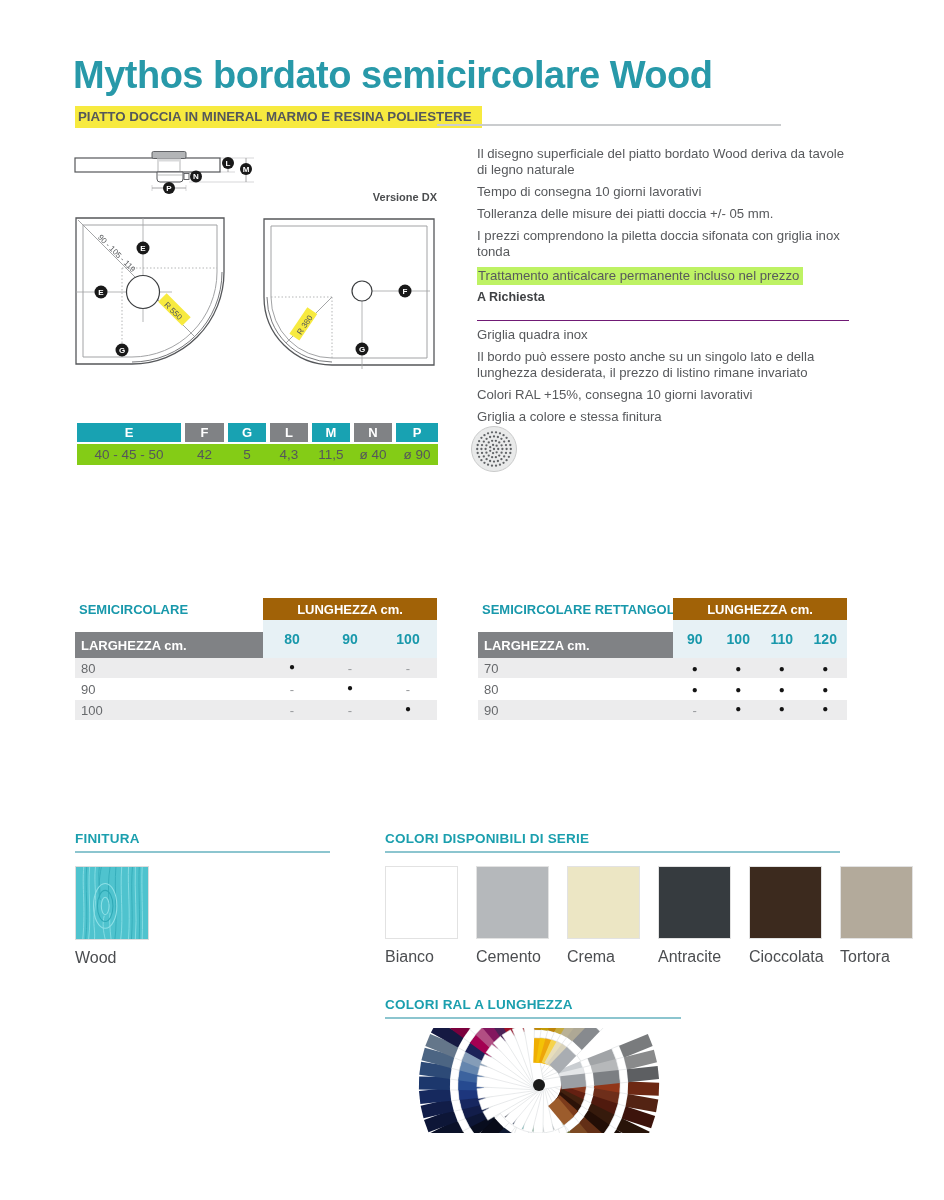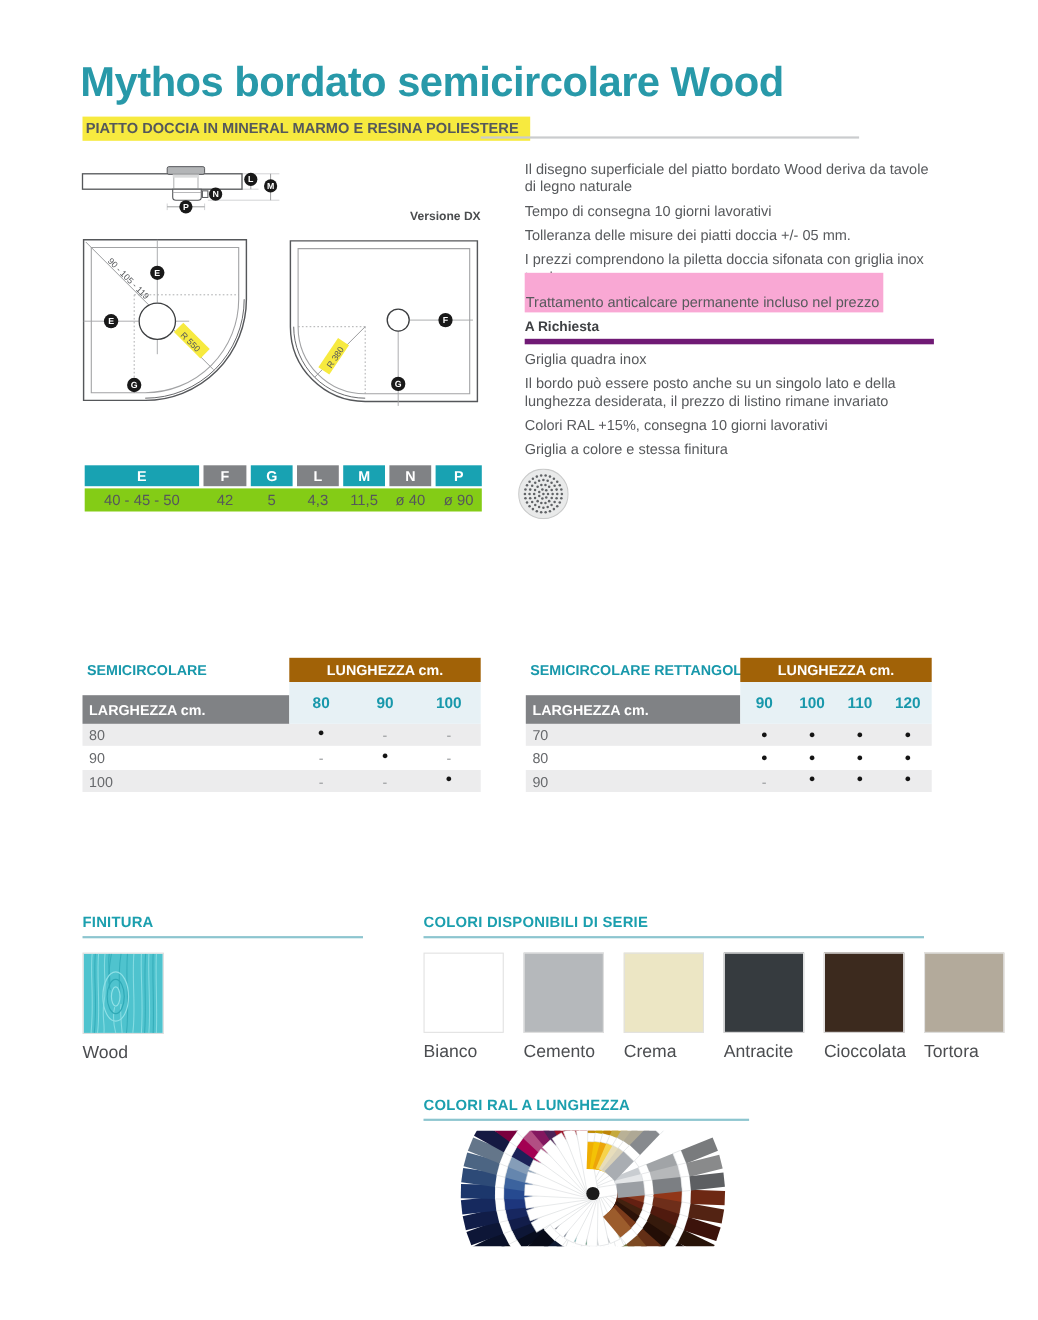--- a/index.html
+++ b/index.html
@@ -9,22 +9,22 @@
   .abs{position:absolute}
   h1{font-size:38px;font-weight:bold;color:#2899a9;letter-spacing:-.5px;white-space:nowrap}
   .subtitle-band{display:inline-block;background:#f7ea3f;padding:3px 10px 4px 3px;font-size:13.3px;font-weight:bold;color:#55585a;white-space:nowrap}
   .header-rule{height:2px;background:#caccce}
   .version-label{font-size:11px;font-weight:bold;color:#4b4d4f;text-align:right}
 
   
   .desc{width:372px}
   .desc p{font-size:13.2px;color:#57595c;line-height:16px;margin-bottom:6px}
   .desc .hl-wrap{margin-bottom:6px}
-  .desc .hl{background:#f9a8d4;padding:19px 4px 2px 1px;font-size:13.2px;color:#57595c;line-height:16px}
-  .a-rich{font-weight:bold;font-size:12.5px;color:#3f4144;padding-bottom:4px;border-bottom:5px solid #701a75;margin-bottom:6px;margin-top:2px}
+  .desc .hl{background:#bef264;padding:1px 4px 2px 1px;font-size:13.2px;color:#57595c;line-height:16px}
+  .a-rich{font-weight:bold;font-size:12.5px;color:#3f4144;padding-bottom:16px;border-bottom:1px solid #701a75;margin-bottom:6px;margin-top:2px}
 
   
   .dim-headers,.dim-values{display:grid;grid-template-columns:104px 39px 38px 38px 38px 38px 42px;gap:4px}
   .dim-headers{height:19px;margin-bottom:2px}
   .dim-h{color:#fff;font-weight:bold;font-size:13px;display:flex;align-items:center;justify-content:center}
   .dim-h.teal{background:#18a2b2}
   .dim-h.gray{background:#808285}
   .dim-values{background:#84cc16;height:21px;align-items:center}
   .dim-v{text-align:center;font-size:13.5px;color:#55575b}
 

